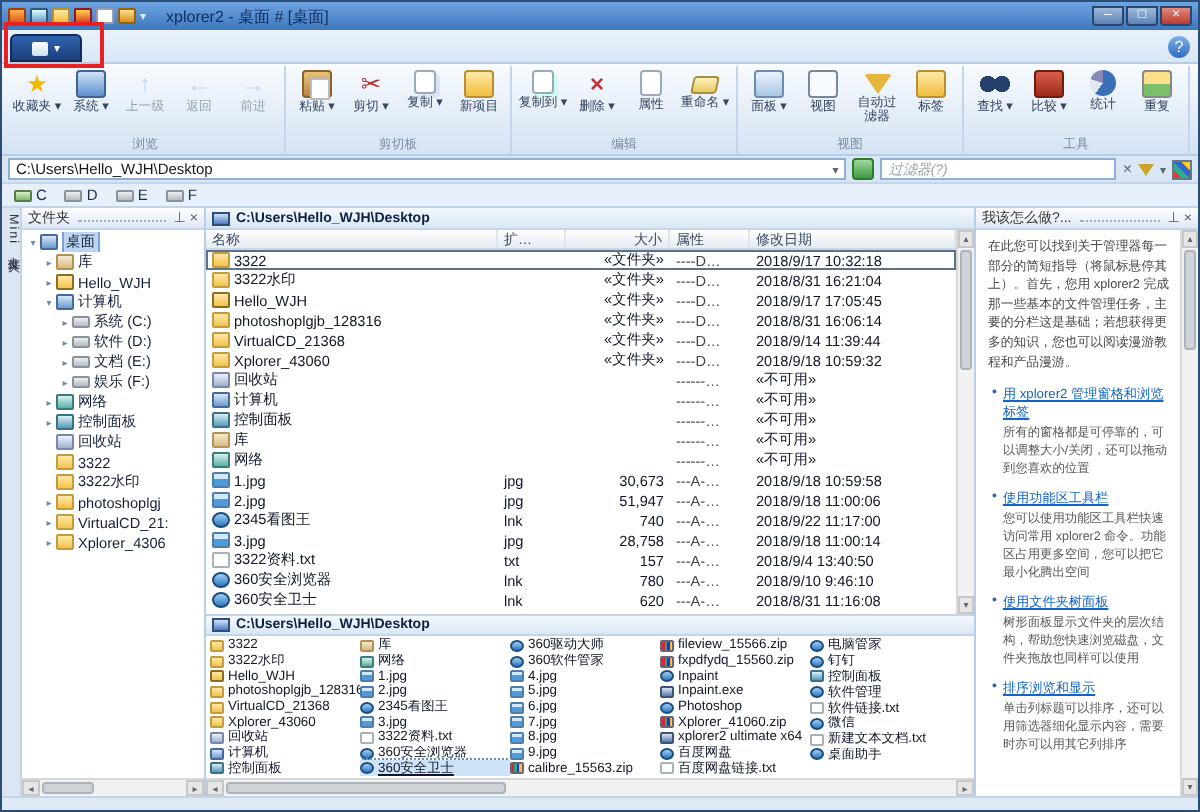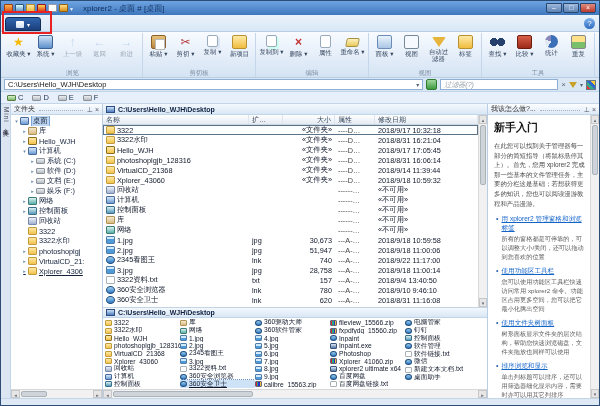--- a/index.html
+++ b/index.html
@@ -403,21 +403,21 @@
           <div class="trow" style="padding-left: 10px;">
             <span class="exp">▸</span>
             <span class="fi fi-folder"></span>
             <span class="tlabel">photoshoplgj</span>
           </div>
           <div class="trow" style="padding-left: 10px;">
             <span class="exp">▸</span>
             <span class="fi fi-folder"></span>
             <span class="tlabel">VirtualCD_21:</span>
           </div>
-          <div class="trow" style="padding-left: 10px; text-decoration: underline;">
+          <div class="trow" style="padding-left: 10px;">
             <span class="exp">▸</span>
             <span class="fi fi-folder"></span>
             <span class="tlabel">Xplorer_4306</span>
           </div>
         </div>
       <div class="hscroll">
         <span class="sbtn">◂</span>
         <span class="sthumb" style="width:26px;"></span>
         <span class="strack"></span>
         <span class="sbtn">▸</span>
@@ -830,21 +830,20 @@
 
     <div class="helppanel">
       <div class="phead">
         <span>我该怎么做?...</span>
         <span class="dots"></span>
         <span class="phbtn">⊥</span>
         <span class="phbtn">×</span>
       </div>
       <div class="helpcontent">
         <div class="htext">
-          <h2>新手入门</h2>
           <p>在此您可以找到关于管理器每一部分的简短指导（将鼠标悬停其上）。首先，您用 xplorer2 完成那一些基本的文件管理任务，主要的分栏这是基础；若想获得更多的知识，您也可以阅读漫游教程和产品漫游。</p>
           <ul class="bullets" id="bullets">
               <li>
                 <span class="bdot">•</span>
                 <div>
                   <a class="hlink">用 xplorer2 管理窗格和浏览标签</a>
                   <div class="hbody">所有的窗格都是可停靠的，可以调整大小/关闭，还可以拖动到您喜欢的位置</div>
                 </div>
               </li>
               <li>

